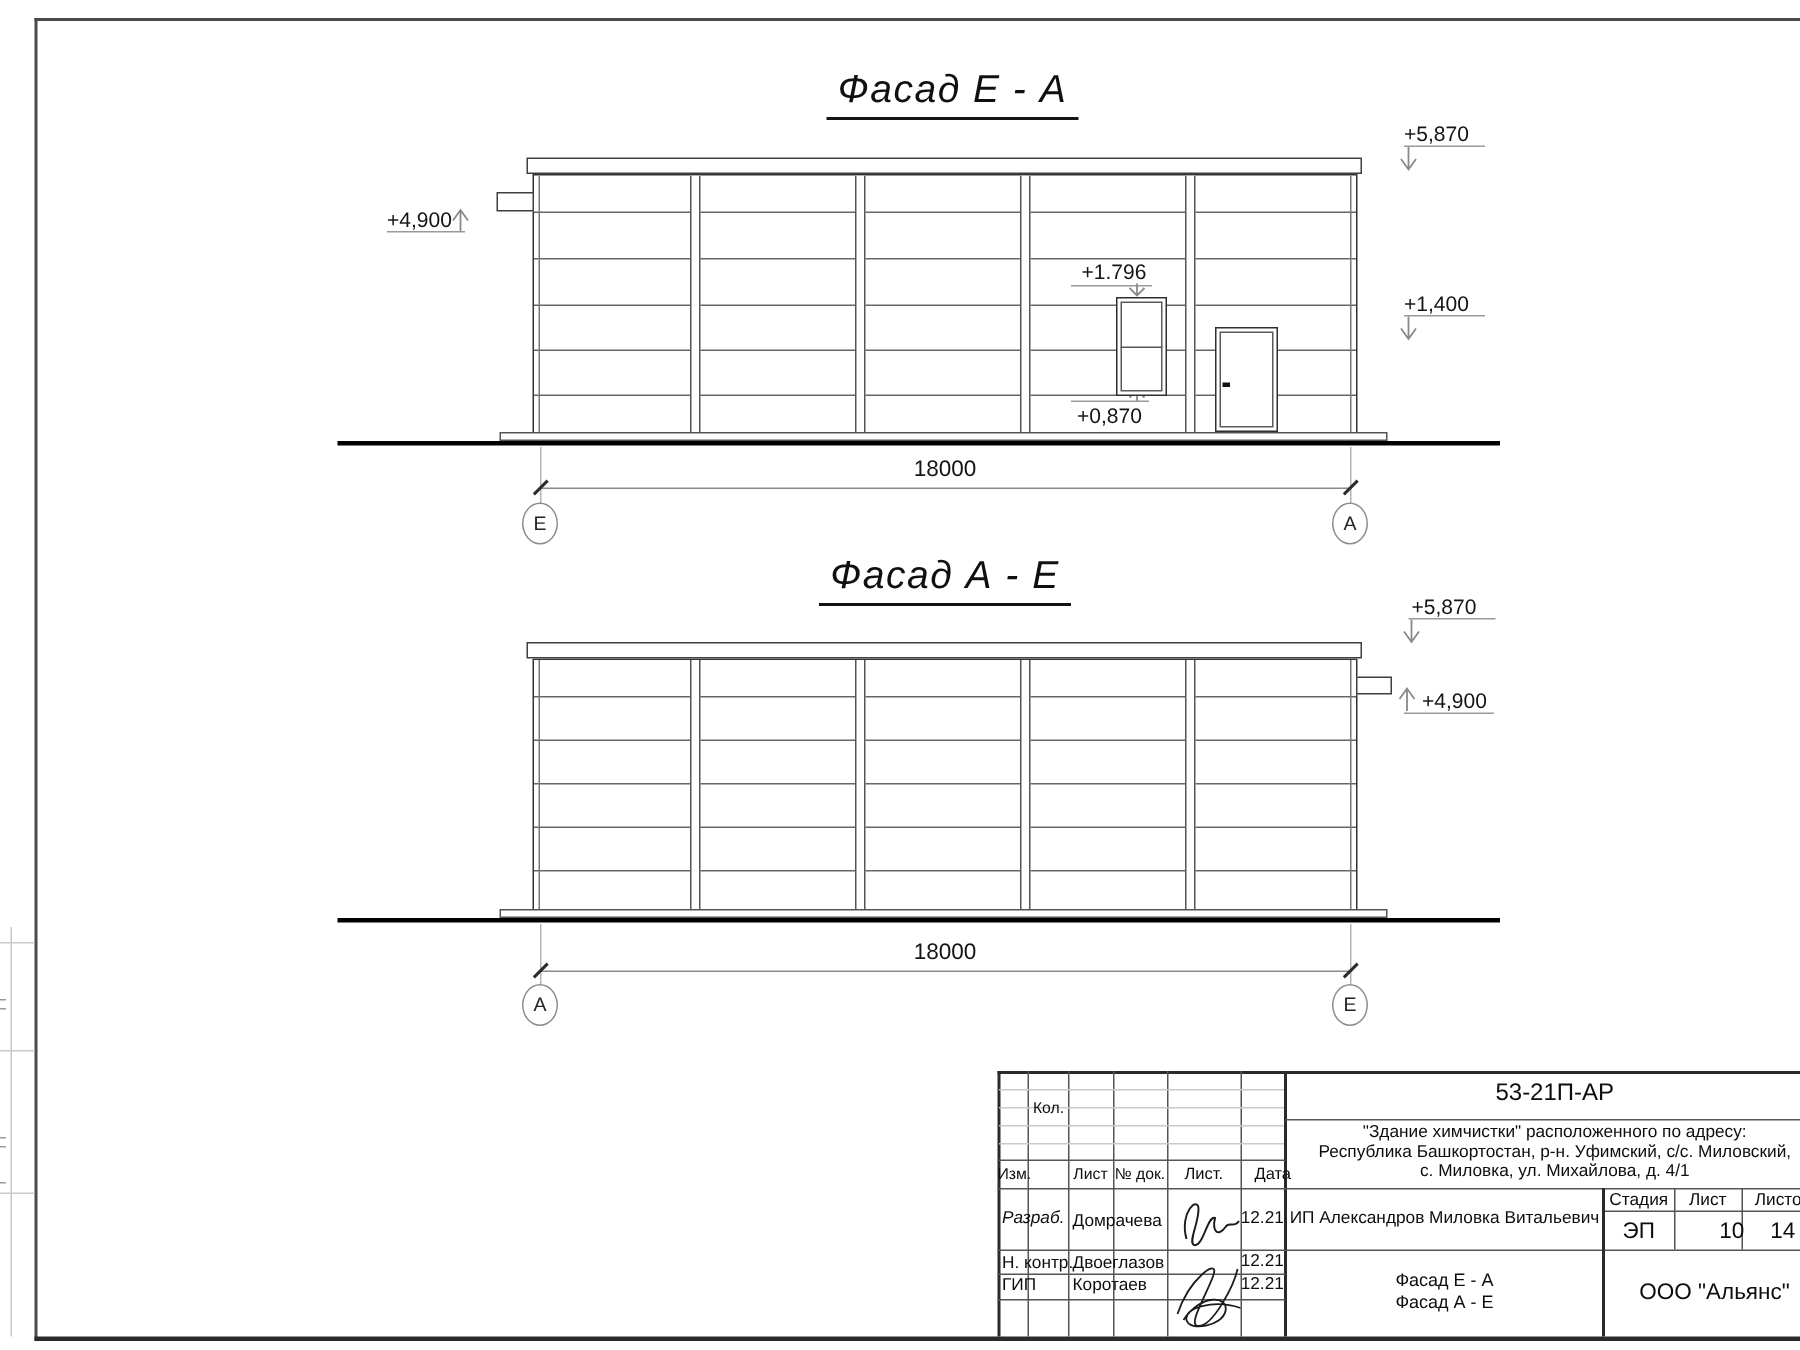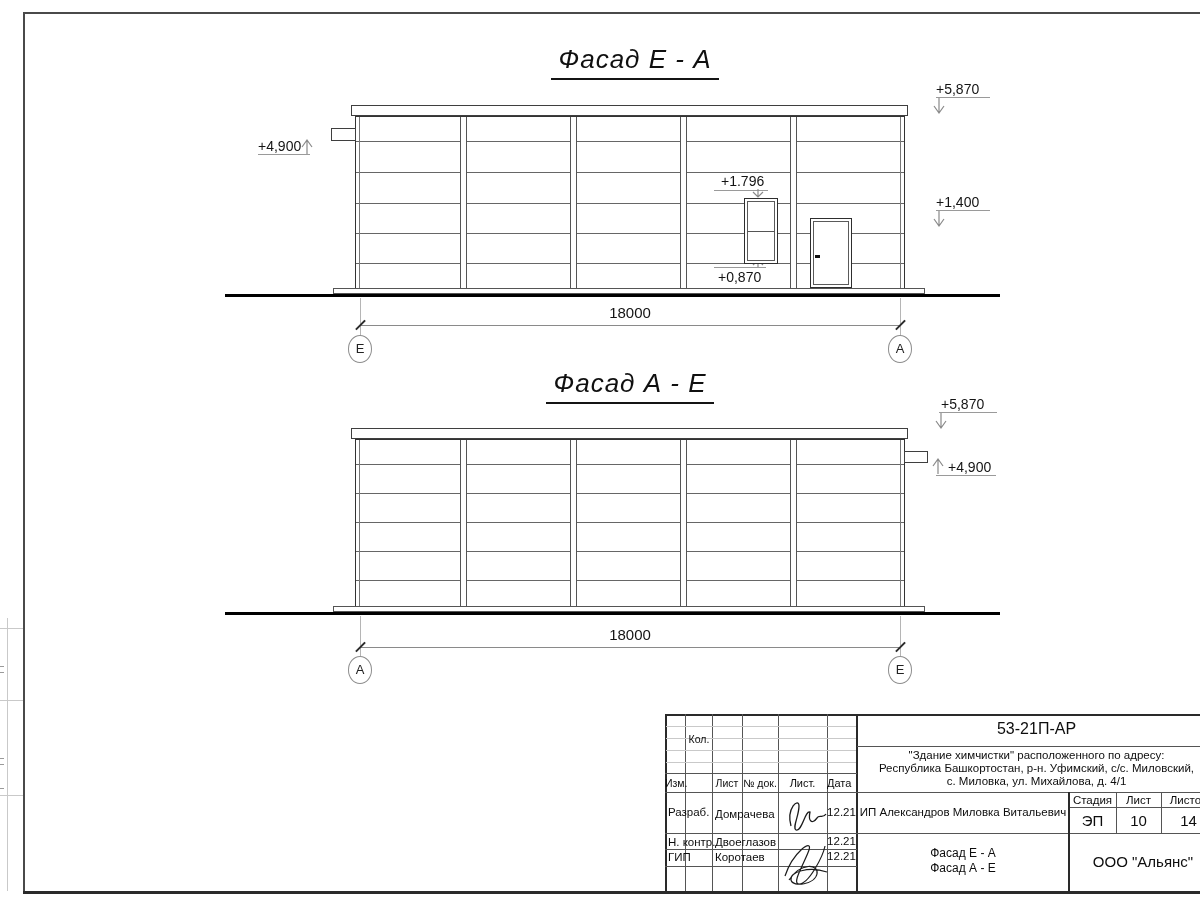--- a/index.html
+++ b/index.html
@@ -195,23 +195,23 @@
   <div class="tbl" style="left:1068px;top:807px;width:148px;height:1px;"></div>
   <div class="tb" style="left:1068px;top:792px;width:2px;height:99px;"></div>
   <div class="tbl" style="left:1116px;top:792px;width:1px;height:41px;"></div>
   <div class="tbl" style="left:1161px;top:792px;width:1px;height:41px;"></div>
 
   <div class="tbt" style="left:665px;top:777px;width:21px;text-align:center;font-size:10.5px;">Изм.</div>
   <div class="tbt" style="left:686px;top:733px;width:26px;text-align:center;font-size:10.5px;">Кол.</div>
   <div class="tbt" style="left:712px;top:777px;width:30px;text-align:center;font-size:10.5px;">Лист</div>
   <div class="tbt" style="left:742px;top:777px;width:36px;text-align:center;font-size:10.5px;">№ док.</div>
   <div class="tbt" style="left:778px;top:777px;width:49px;text-align:center;font-size:11px;">Лист.</div>
-  <div class="tbt" style="left:827px;top:777px;width:43px;font-size:11px;">Дата</div>
-
-  <div class="tbt" style="left:668px;top:806px;font-size:11.5px;">Разраб.</div>
+  <div class="tbt" style="left:827px;top:777px;width:43px;text-align:center;font-size:11px;">Дата</div>
+
+  <div class="tbt" style="left:668px;top:806px;font-size:11.5px;font-style:italic;">Разраб.</div>
   <div class="tbt" style="left:715px;top:808px;font-size:11.5px;">Домрачева</div>
   <div class="tbt" style="left:827px;top:806px;width:29px;text-align:center;font-size:11.5px;">12.21</div>
   <div class="tbt" style="left:668px;top:836px;font-size:11.5px;">Н. контр.</div>
   <div class="tbt" style="left:715px;top:836px;font-size:11.5px;">Двоеглазов</div>
   <div class="tbt" style="left:827px;top:835px;width:29px;text-align:center;font-size:11.5px;">12.21</div>
   <div class="tbt" style="left:668px;top:851px;font-size:11.5px;">ГИП</div>
   <div class="tbt" style="left:715px;top:851px;font-size:11.5px;">Коротаев</div>
   <div class="tbt" style="left:827px;top:850px;width:29px;text-align:center;font-size:11.5px;">12.21</div>
 
   <svg style="left:783px;top:794px;" width="46" height="40" viewBox="0 0 46 40">
@@ -225,20 +225,20 @@
   <div class="tbt" style="left:857px;top:749px;width:359px;text-align:center;font-size:11.5px;">"Здание химчистки" расположенного по адресу:</div>
   <div class="tbt" style="left:857px;top:762px;width:359px;text-align:center;font-size:11.5px;">Республика Башкортостан, р-н. Уфимский, с/с. Миловский,</div>
   <div class="tbt" style="left:857px;top:775px;width:359px;text-align:center;font-size:11.5px;">с. Миловка, ул. Михайлова, д. 4/1</div>
 
   <div class="tbt" style="left:858px;top:806px;width:210px;text-align:center;font-size:11.5px;">ИП Александров Миловка Витальевич</div>
 
   <div class="tbt" style="left:1069px;top:794px;width:47px;text-align:center;font-size:11.5px;">Стадия</div>
   <div class="tbt" style="left:1116px;top:794px;width:45px;text-align:center;font-size:11.5px;">Лист</div>
   <div class="tbt" style="left:1161px;top:794px;width:55px;text-align:center;font-size:11.5px;">Листов</div>
   <div class="tbt" style="left:1069px;top:812px;width:47px;text-align:center;font-size:15px;">ЭП</div>
-  <div class="tbt" style="left:1116px;top:812px;width:45px;text-align:center;font-size:15px;">10</div>
+  <div class="tbt" style="left:1116px;top:812px;width:45px;text-align:center;font-size:15px;padding-left:16px;">10</div>
   <div class="tbt" style="left:1161px;top:812px;width:55px;text-align:center;font-size:15px;">14</div>
 
   <div class="tbt" style="left:858px;top:846px;width:210px;text-align:center;font-size:12px;">Фасад Е - А</div>
   <div class="tbt" style="left:858px;top:861px;width:210px;text-align:center;font-size:12px;">Фасад А - Е</div>
   <div class="tbt" style="left:1070px;top:853px;width:146px;text-align:center;font-size:15px;">ООО "Альянс"</div>
 
 </div>
 
 </body></html>

